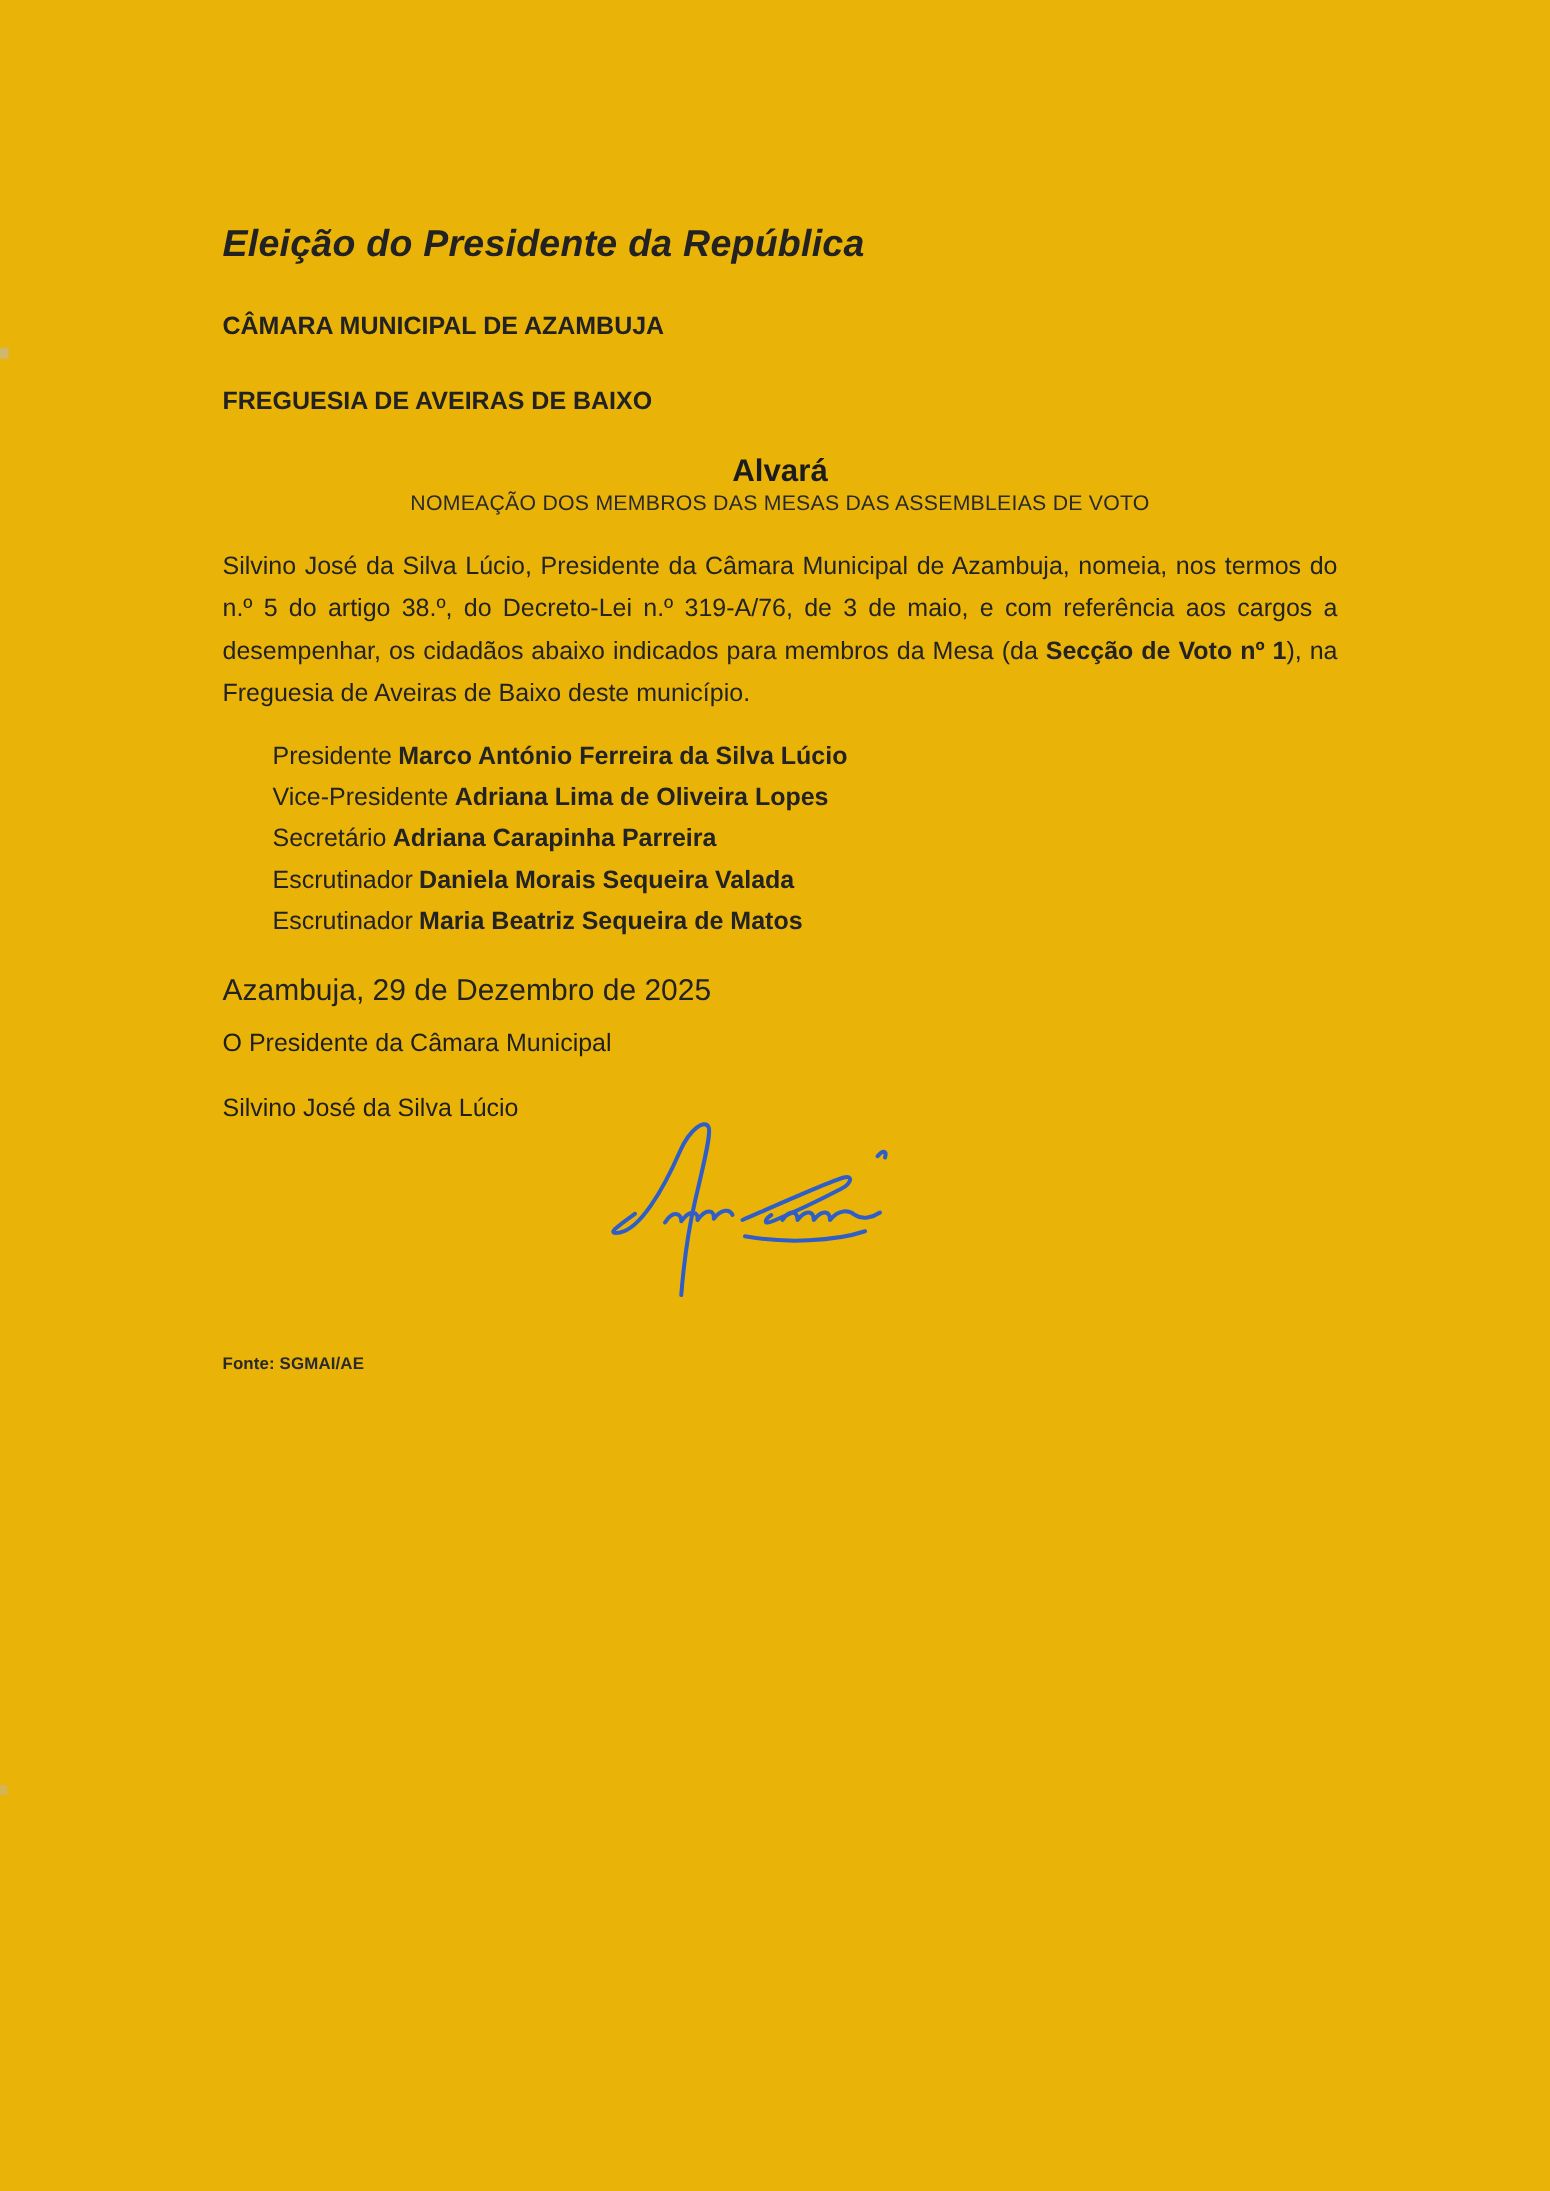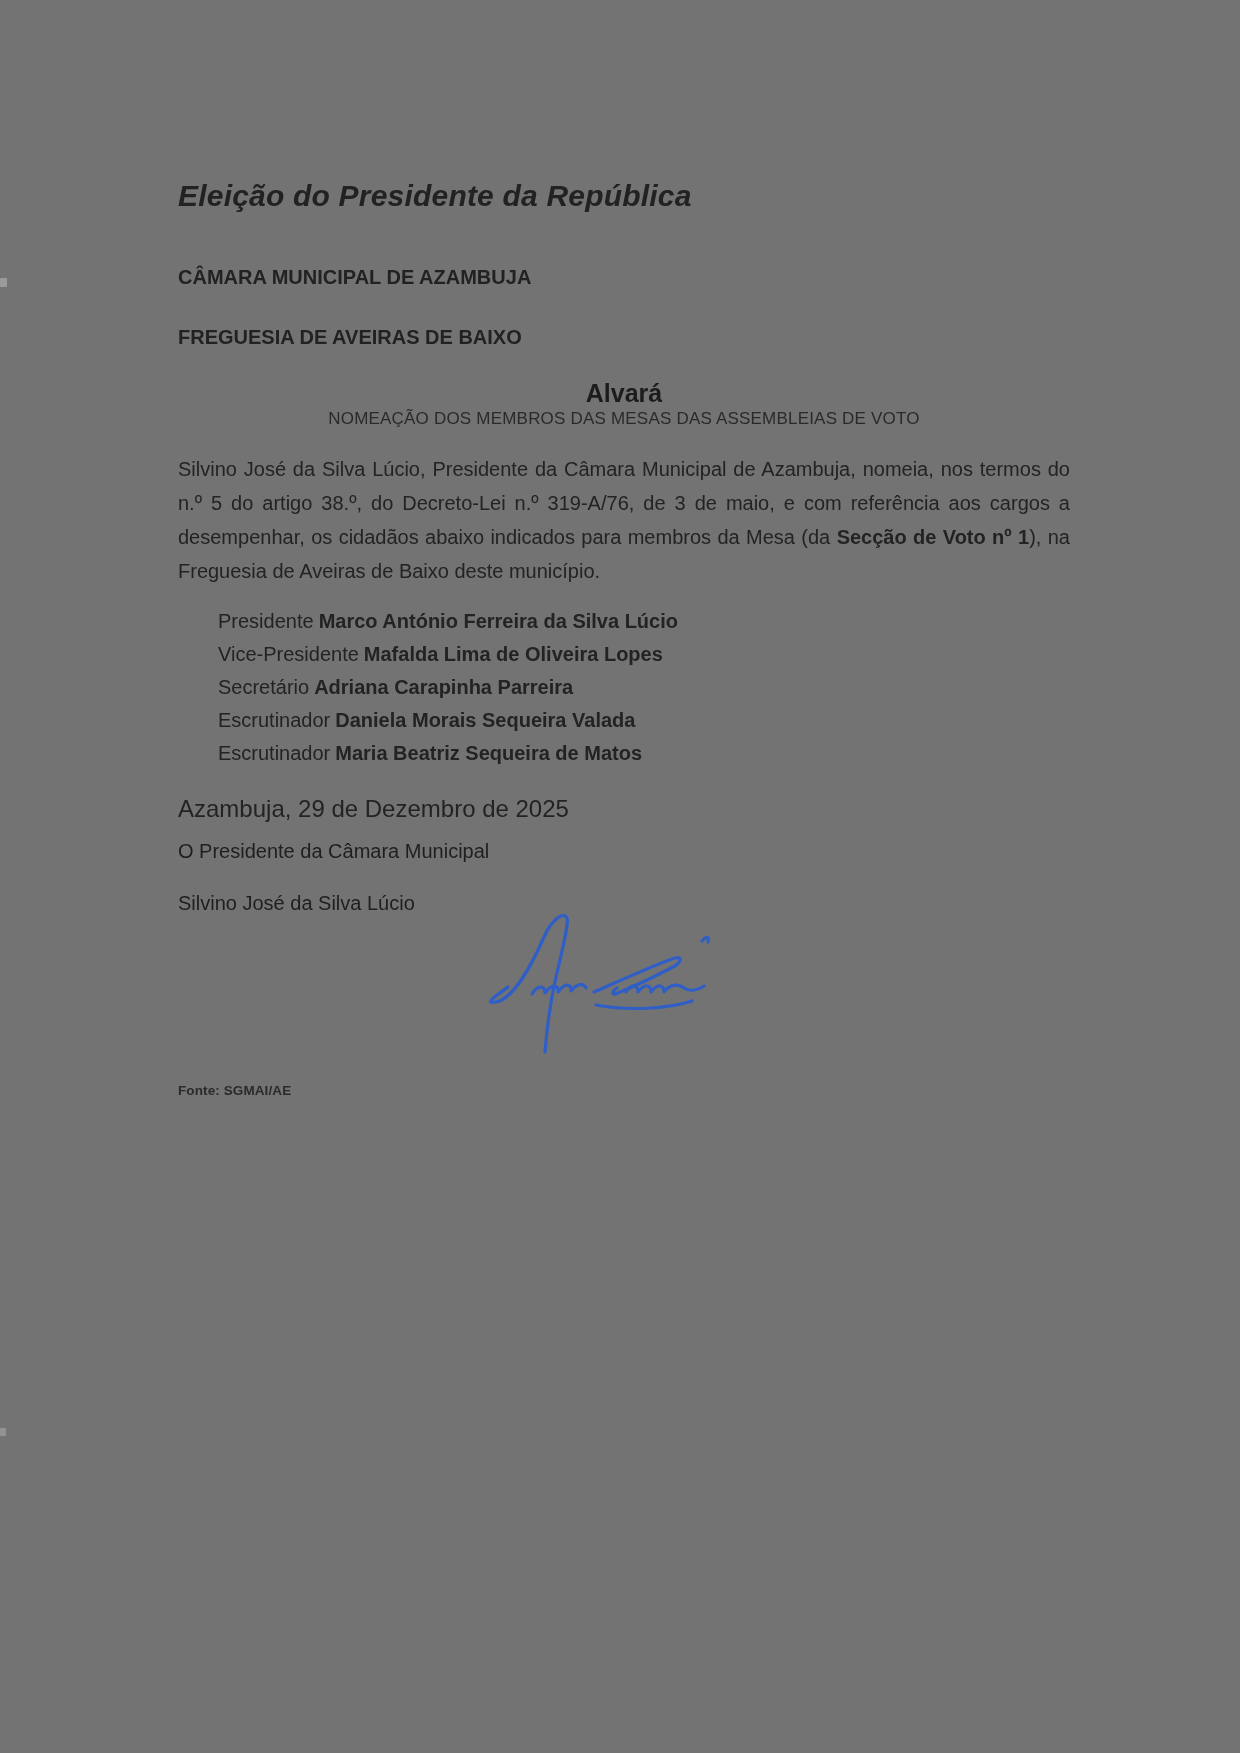--- a/index.html
+++ b/index.html
@@ -1,41 +1,41 @@
 <!DOCTYPE html>
 <html><head>
 <meta charset="utf-8">
 <style>
   html, body { margin: 0; padding: 0; background: #ffffff; }
   .page {
     position: relative;
     width: 1240px;
     height: 1753px;
-    background: #737373;
+    background: #eab308;
     font-family: "Liberation Sans", sans-serif;
     color: #1f1f1f;
     overflow: hidden;
   }
   .artifact { position: absolute; left: 0; background: #b9b9b9; border-radius: 1px; }
   .artifact.a1 { top: 278px; width: 7px; height: 9px; opacity: .55; }
   .artifact.a2 { top: 1428px; width: 6px; height: 8px; opacity: .45; }
 
   .content { position: absolute; left: 178px; top: 178px; width: 892px; }
 
   .title {
     margin: 0;
     font-size: 30px;
     line-height: 36px;
     font-weight: 700;
     font-style: italic;
     letter-spacing: 0.2px;
     color: #222;
   }
   .org {
-    margin-top: 51px;
+    margin-top: 35px;
     font-size: 20px;
     line-height: 24px;
     font-weight: 700;
     color: #222;
   }
   .org2 { margin-top: 36px; }
   .doc-title {
     margin-top: 29px;
     font-size: 25px;
     line-height: 30px;
@@ -116,21 +116,21 @@
 
     <div class="doc-subtitle">NOMEAÇÃO DOS MEMBROS DAS MESAS DAS ASSEMBLEIAS DE VOTO</div>
 
     <p class="intro"><span>Silvino José da Silva Lúcio, Presidente da Câmara Municipal de Azambuja, nomeia, nos termos do n.º 5 do artigo 38.º, do Decreto-Lei n.º 319-A/76, de 3 de maio, e com referência aos cargos a desempenhar, os cidadãos abaixo indicados para membros da Mesa (da </span><span class="b">Secção de Voto nº 1</span><span>), na Freguesia de Aveiras de Baixo deste município.</span></p>
 
     <div class="members">
       <div class="member">
         <span class="role">Presidente</span><span class="name b">Marco António Ferreira da Silva Lúcio</span>
       </div>
       <div class="member">
-        <span class="role">Vice-Presidente</span><span class="name b">Mafalda Lima de Oliveira Lopes</span>
+        <span class="role">Vice-Presidente</span><span class="name b">Adriana Lima de Oliveira Lopes</span>
       </div>
       <div class="member">
         <span class="role">Secretário</span><span class="name b">Adriana Carapinha Parreira</span>
       </div>
       <div class="member">
         <span class="role">Escrutinador</span><span class="name b">Daniela Morais Sequeira Valada</span>
       </div>
       <div class="member">
         <span class="role">Escrutinador</span><span class="name b">Maria Beatriz Sequeira de Matos</span>
       </div>

